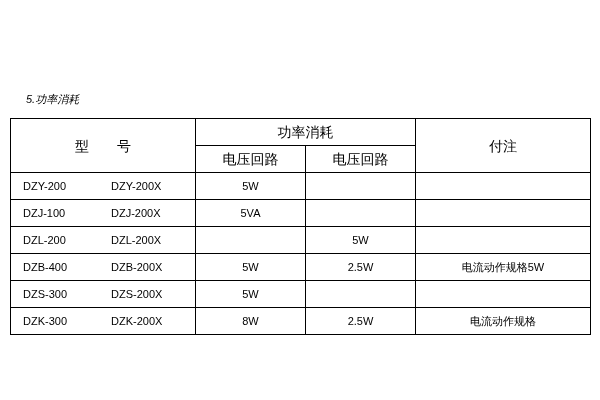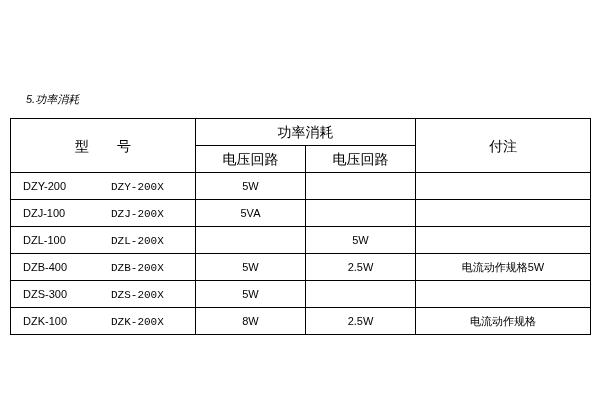--- a/index.html
+++ b/index.html
@@ -68,21 +68,20 @@
     width: 160px;
     text-align: left;
     white-space: nowrap;
   }
   .model-a {
     display: inline-block;
     width: 88px;
   }
   .model-b {
     display: inline-block;
-    font-family: Liberation Mono, monospace;
   }
   .hdr-model {
     letter-spacing: 0.5em;
     text-indent: 0.5em;
   }
 </style>
 </head>
 <body>
 
 <div class="page">
@@ -128,21 +127,21 @@
             </span>
           </td>
           <td>5VA</td>
           <td></td>
           <td></td>
         </tr>
 
         <tr>
           <td class="model-cell">
             <span class="model-inner">
-              <span class="model-a">DZL-100</span><span class="model-b">DZL-200X</span>
+              <span class="model-a">DZL-200</span><span class="model-b">DZL-200X</span>
             </span>
           </td>
           <td></td>
           <td>5W</td>
           <td></td>
         </tr>
 
         <tr>
           <td class="model-cell">
             <span class="model-inner">
@@ -161,21 +160,21 @@
             </span>
           </td>
           <td>5W</td>
           <td></td>
           <td></td>
         </tr>
 
         <tr>
           <td class="model-cell">
             <span class="model-inner">
-              <span class="model-a">DZK-100</span><span class="model-b">DZK-200X</span>
+              <span class="model-a">DZK-300</span><span class="model-b">DZK-200X</span>
             </span>
           </td>
           <td>8W</td>
           <td>2.5W</td>
           <td>电流动作规格</td>
         </tr>
 
       </tbody>
     </table>
   </div>

